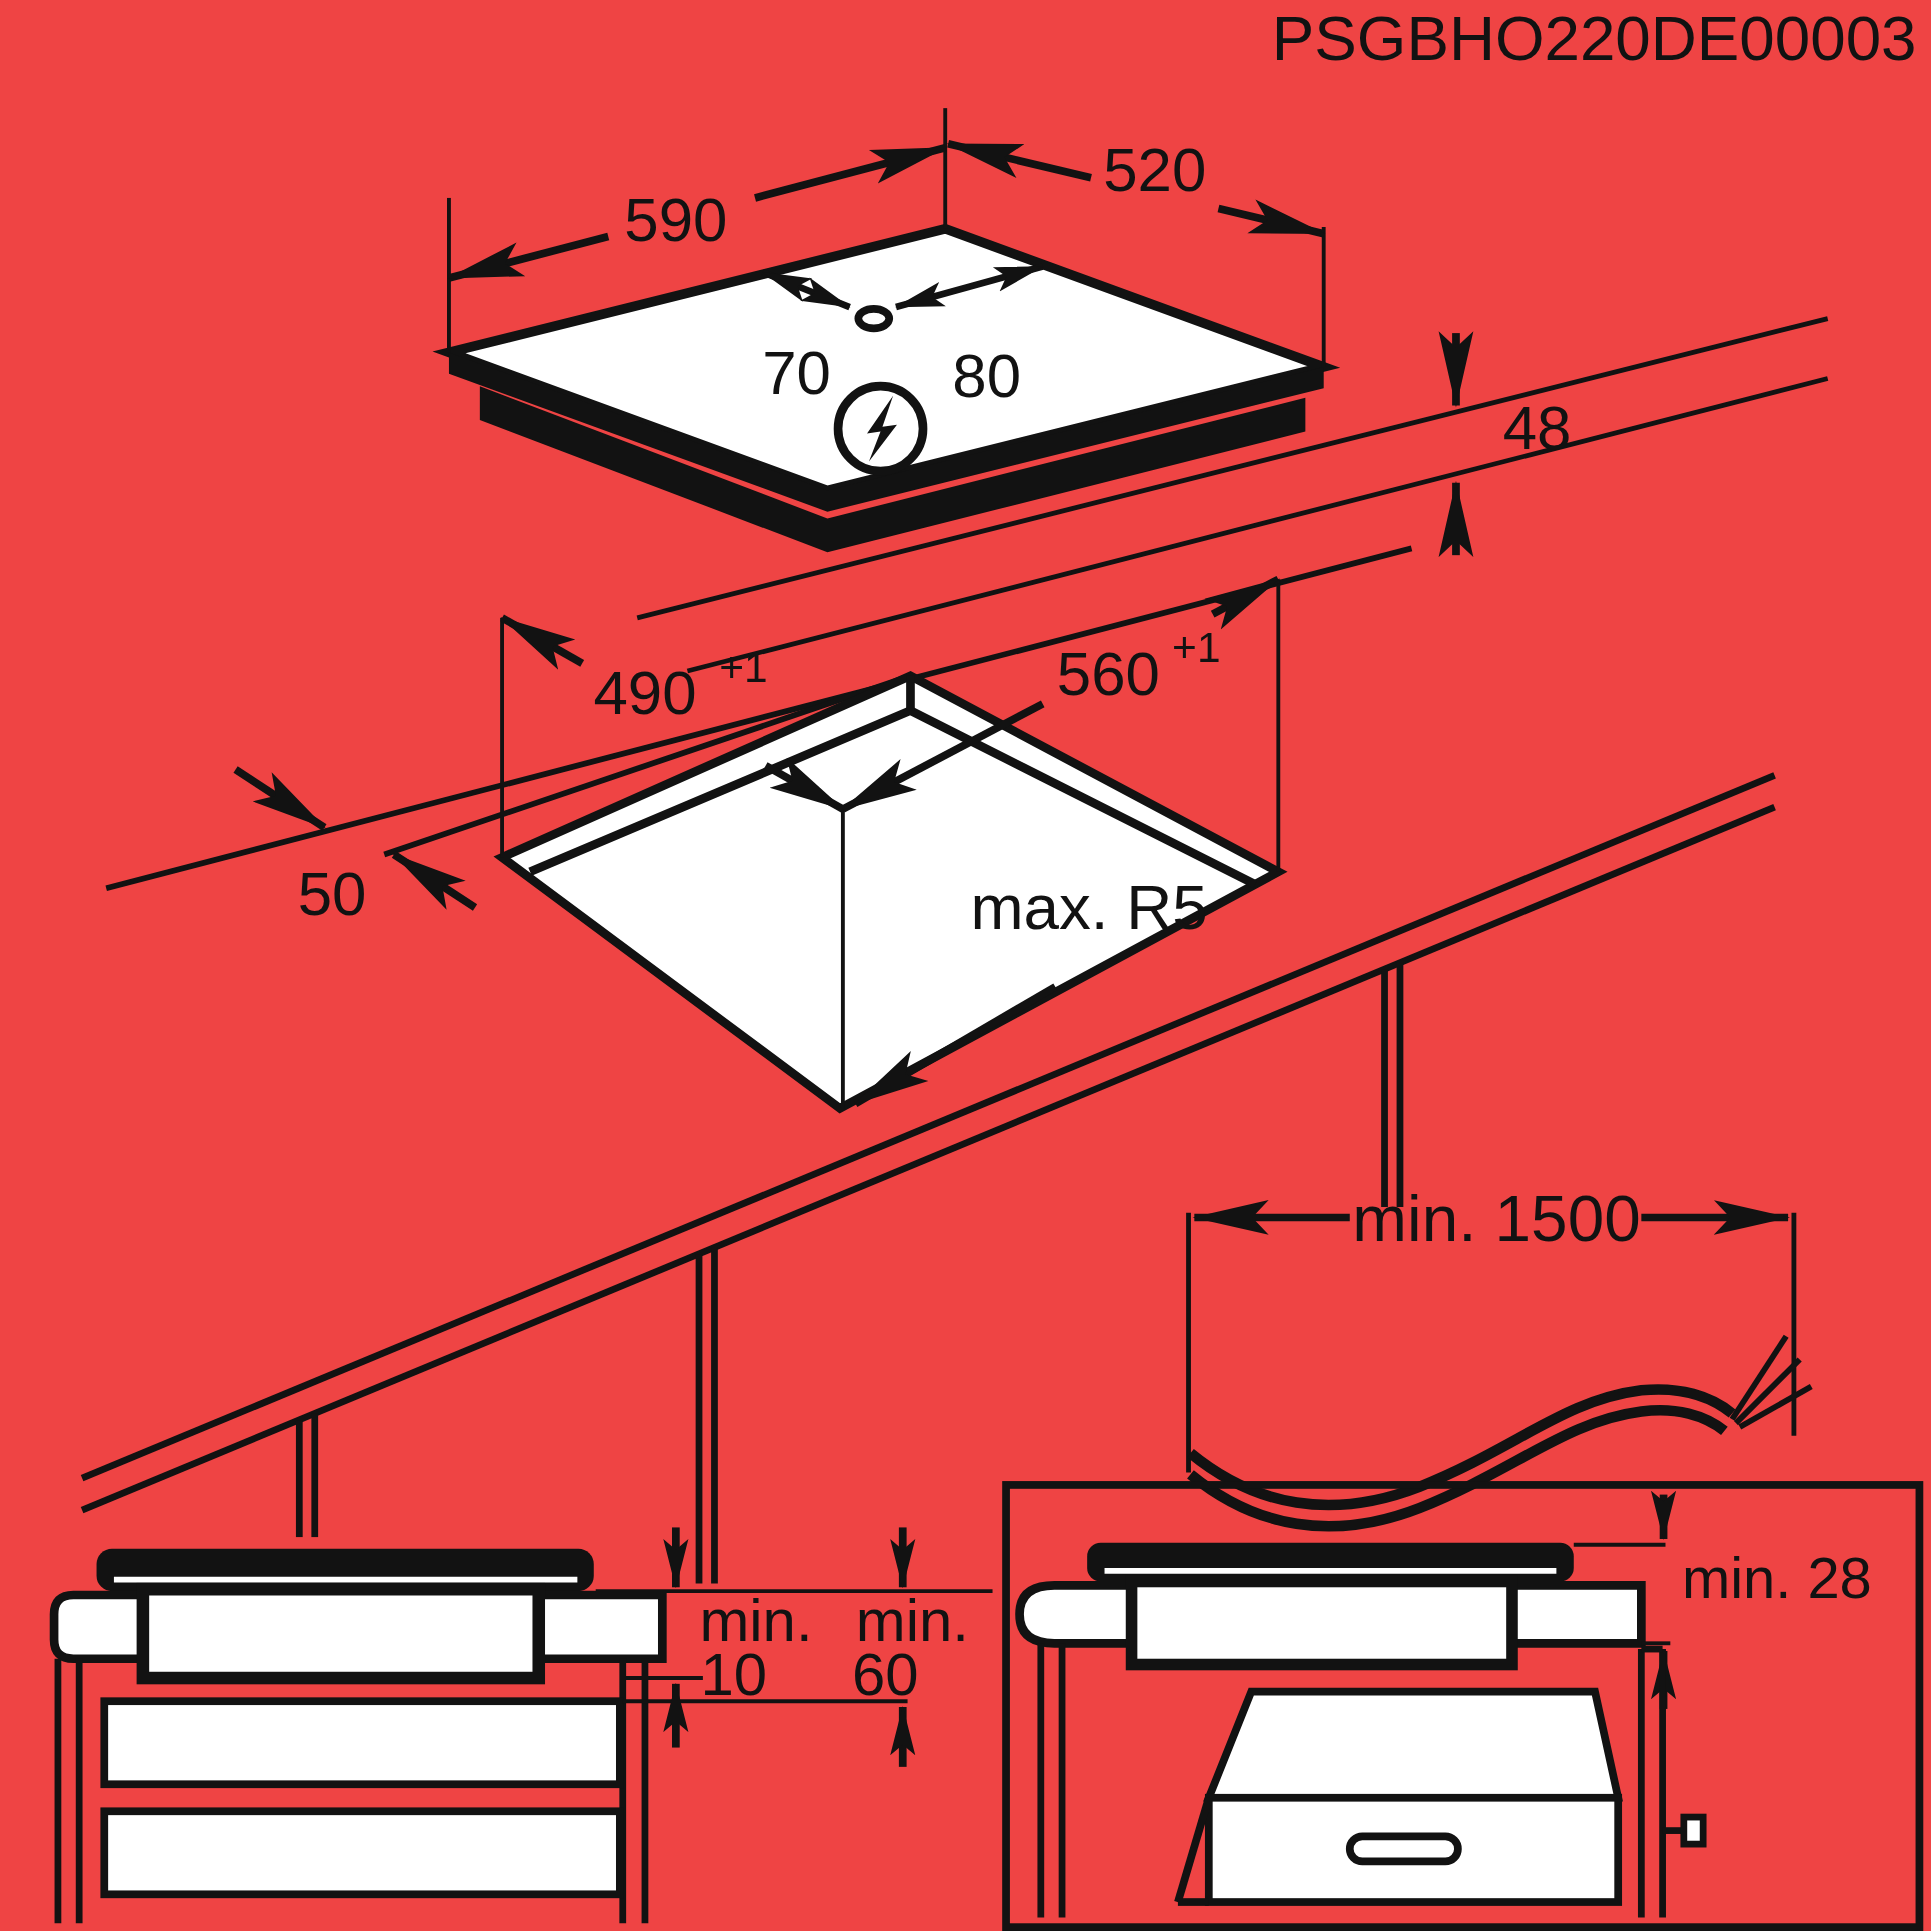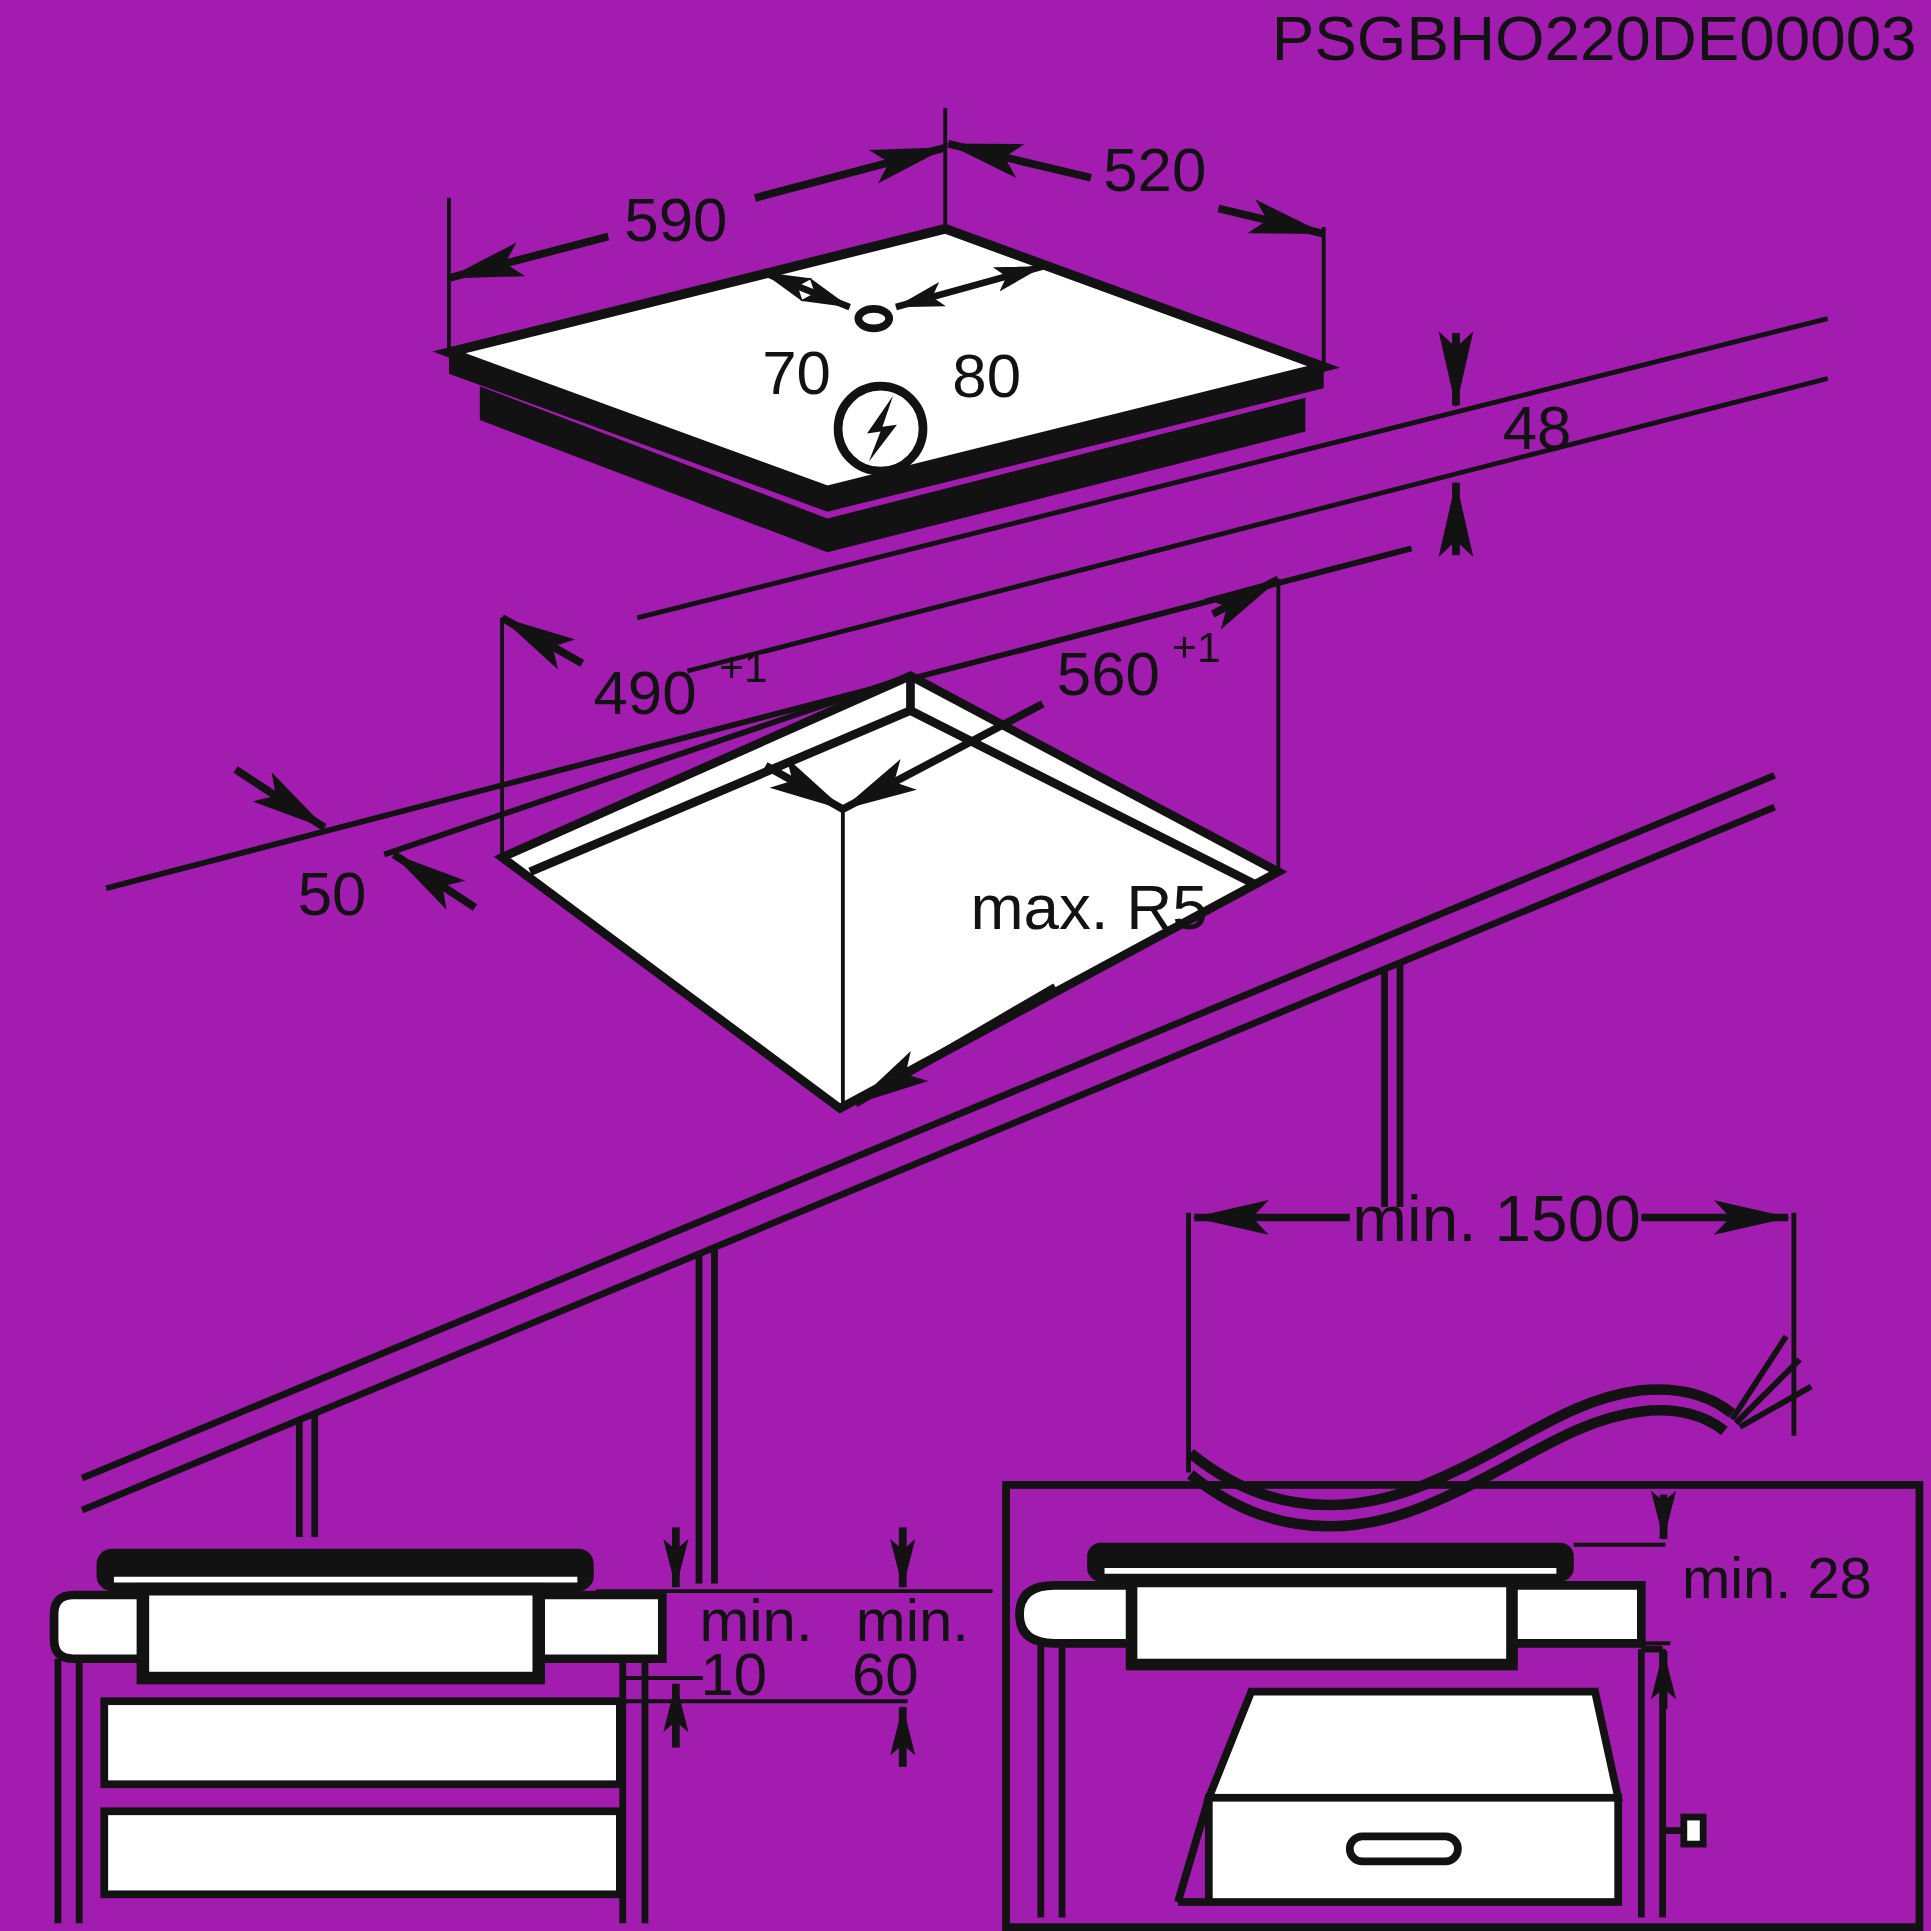--- a/index.html
+++ b/index.html
@@ -1,16 +1,16 @@
 <!DOCTYPE html>
 <html><head>
 <meta charset="utf-8">
 <style>
   html,body{margin:0;padding:0;background:#ffffff;}
-  .stage{width:1931px;height:1931px;background:#a21caf;position:relative;overflow:hidden;}
+  .stage{width:1931px;height:1931px;background:#ef4444;position:relative;overflow:hidden;}
   svg{display:block;}
   text{font-family:"Liberation Sans","DejaVu Sans",sans-serif;fill:#121212;stroke:none;}
   .ink{stroke:#121212;}
   .t-big{font-size:64px;}
   .t-title{font-size:66px;}
   .t-sup{font-size:44px;}
   .t-med{font-size:62px;}
   .t-r5{font-size:66px;}
   .t-cable{font-size:68px;}
   .t-min28{font-size:60px;}

